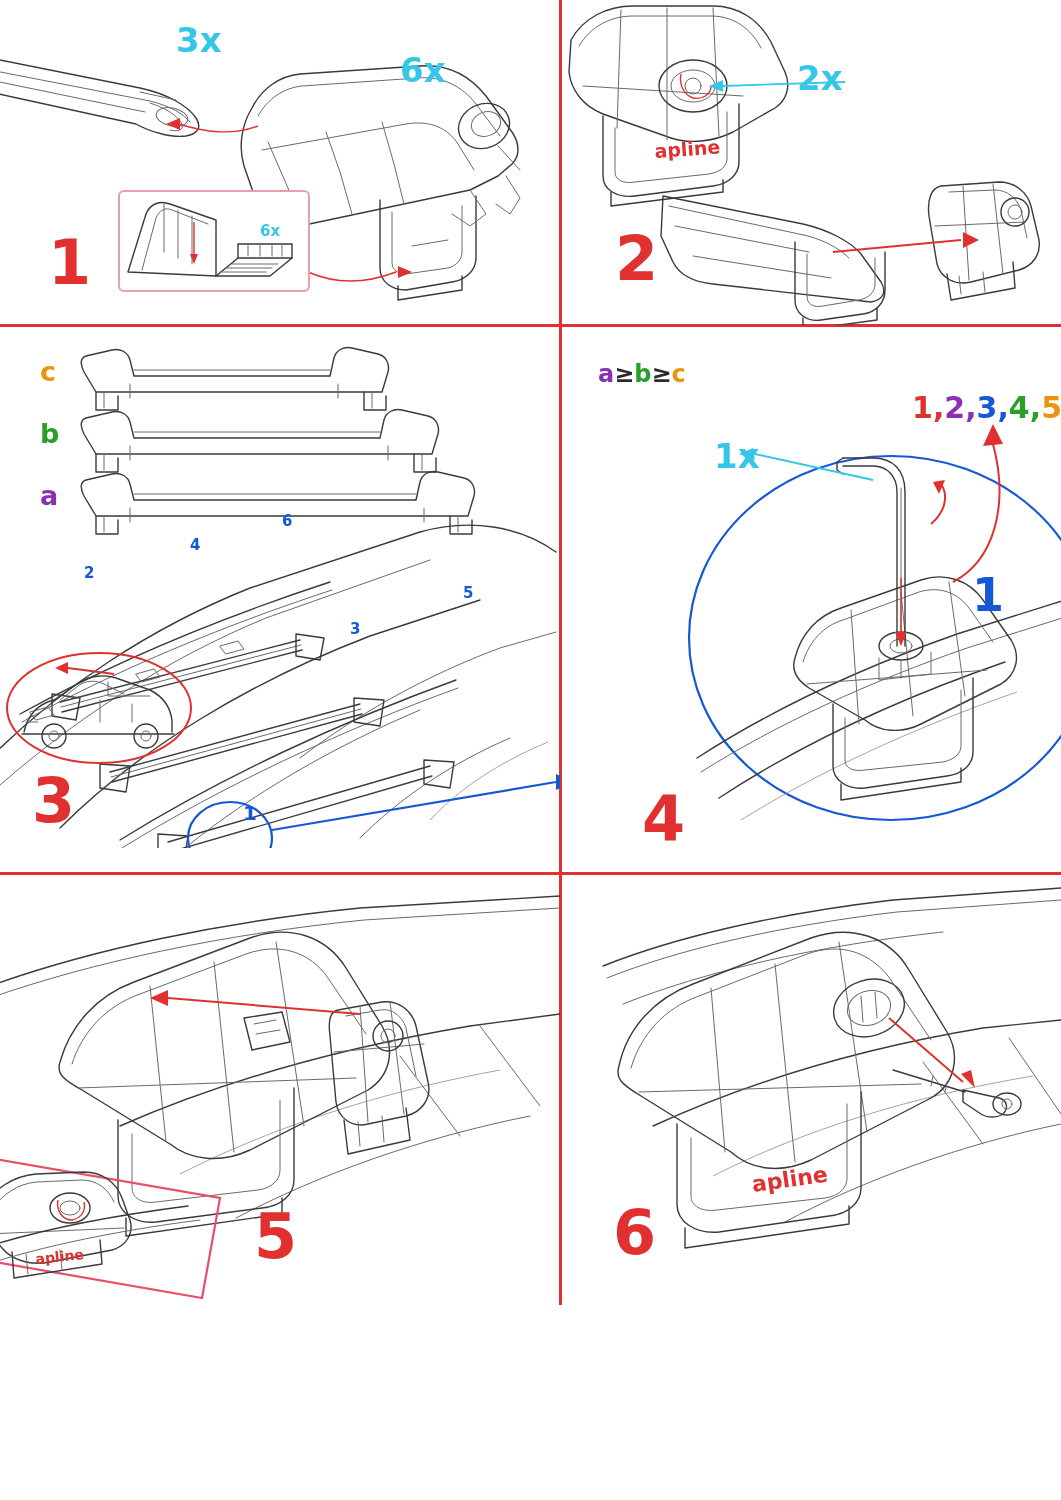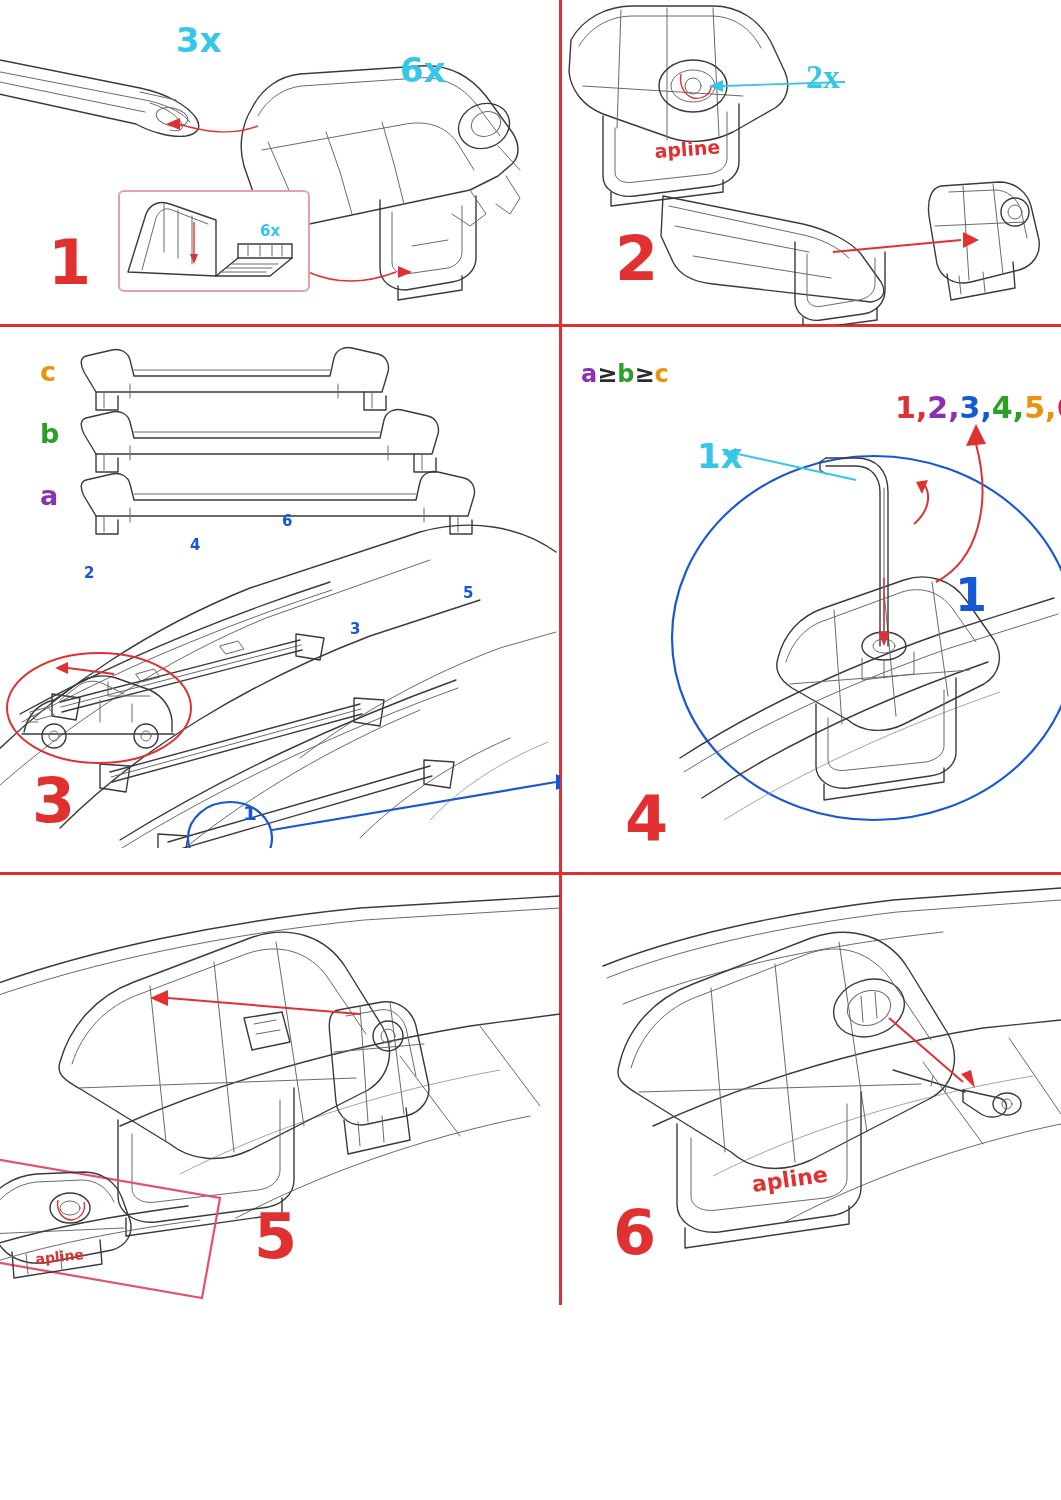--- a/index.html
+++ b/index.html
@@ -48,21 +48,21 @@
   .lnlight{fill:none;stroke:#9a9a9a;stroke-width:.9;}
   .red{fill:none;stroke:#e03030;stroke-width:2;}
   .redthin{fill:none;stroke:#e03030;stroke-width:1.4;}
   .blue{fill:none;stroke:#1558d6;stroke-width:2.2;}
   .cyan{fill:none;stroke:#35c6e8;stroke-width:1.8;}
 
   
   #panel1{position:absolute;left:0;top:0;width:560px;height:325px;}
   #panel2{position:absolute;left:563px;top:0;width:498px;height:325px;}
   #panel3{position:absolute;left:0;top:328px;width:560px;height:545px;}
-  #panel4{position:absolute;left:577px;top:328px;width:424px;height:545px;padding-left:7px;}
+  #panel4{position:absolute;left:594px;top:328px;width:424px;height:545px;padding-left:7px;}
   #panel5{position:absolute;left:0;top:876px;width:560px;height:430px;}
   #panel6{position:absolute;left:563px;top:876px;width:498px;height:430px;}
   #footer{position:absolute;left:0;top:1306px;width:1061px;height:194px;}
 
   .inset-box{
     position:absolute;
     border:2px solid #e8a0a8;
     border-radius:6px;
     background:#fff;
   }
@@ -173,21 +173,21 @@
         <path class="ln" d="M384,274 L388,300 L452,288 L450,262"></path>
         <path class="ln2" d="M396,276 L398,294 M420,272 L422,292"></path>
       </g>
 
       <path class="cyan" d="M282,82 L160,86"></path>
       <path fill="#35c6e8" d="M160,80 l-14,6 14,6 z"></path>
 
       <path class="red" d="M270,252 L398,240"></path>
       <path fill="#e03030" d="M400,232 l16,8 -16,8 z"></path>
     </svg>
-    <span class="qty" style="left:243px;top:58px;font-family:Liberation Serif, serif;">2x</span>
+    <span class="qty" style="left:234px;top:58px;">2x</span>
     <span class="step-num" style="left:52px;top:228px;">2</span>
   </div>
 
   <div id="panel3">
 
     <svg width="560" height="200" viewBox="0 0 560 200" style="position:absolute;left:0;top:8px;">
 
       <g>
         <path class="ln" d="M86,20 L112,14 C120,12 128,16 130,24 L134,40 L330,40 L334,22 C336,14 344,10 352,12 L378,18 C386,20 390,28 388,36 L382,56 L96,56 L84,36 C80,28 80,22 86,20 Z"></path>
         <path class="ln2" d="M134,34 L330,34"></path>

